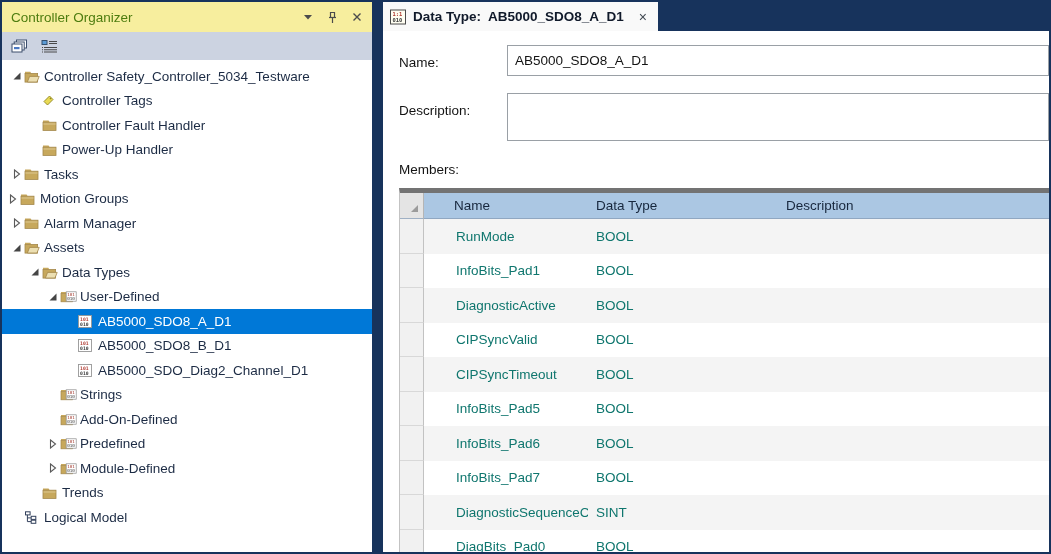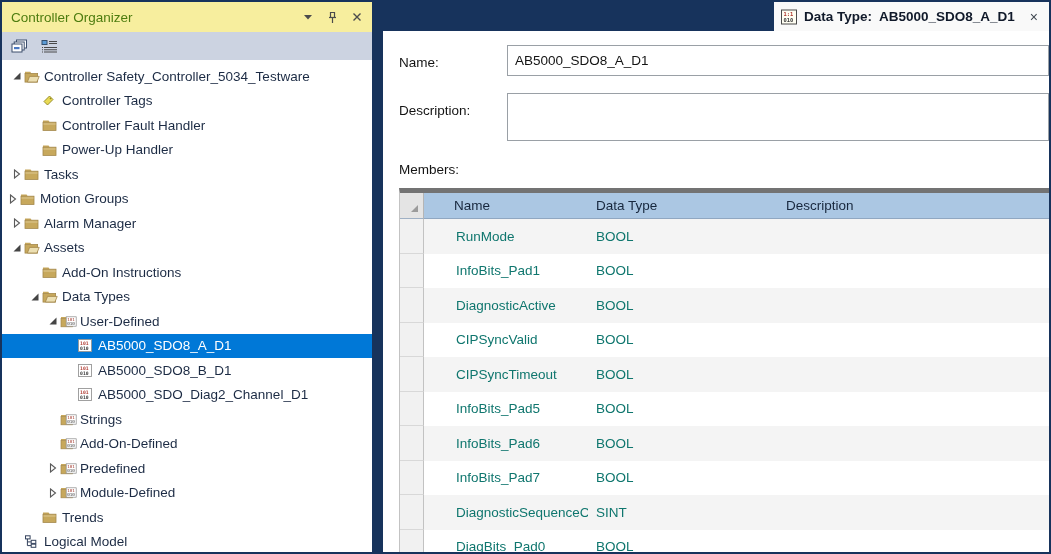--- a/index.html
+++ b/index.html
@@ -15,21 +15,21 @@
   .panel-toolbar { height:28px; background:#ccd3e1; display:flex; align-items:center; gap:10px; padding:0 7px; flex:0 0 28px; }
   .tbtn { display:inline-flex; align-items:center; justify-content:center; width:20px; height:20px; }
   .tree { flex:1; background:#fff; padding-top:4px; font-size:13.5px; color:#1c2b44; overflow:hidden; }
   .tree-row { height:24.5px; display:flex; align-items:center; white-space:nowrap; }
   .tree-row.selected { background:#0078d7; color:#ffffff; }
   .expander { width:14px; flex:0 0 14px; display:inline-flex; align-items:center; justify-content:center; }
   .iconbox { width:19px; flex:0 0 19px; display:inline-flex; align-items:center; }
   .tree-label { padding-left:1px; }
 
   
-  .tab-strip { position:absolute; left:383px; top:2px; right:2px; height:29px; display:flex;justify-content:flex-end; }
+  .tab-strip { position:absolute; left:383px; top:2px; right:2px; height:29px; display:flex; }
   .tab { display:inline-flex; align-items:center; background:#f9f9f9; padding:0 11px 0 7px; height:29px; }
   .tab-icon { margin-right:6px; display:inline-flex; }
   .tab-label { font-weight:bold; font-size:13.5px; color:#10192a; white-space:pre; }
   .tab-close { margin-left:15px; color:#3f4750; font-size:14px; line-height:14px; }
 
   .editor { position:absolute; left:383px; top:31px; right:2px; bottom:2px; background:#ffffff; font-size:13.5px; color:#141414; }
   .field-label { position:absolute; left:16px; }
   .name-label { top:24px; }
   .desc-label { top:72px; }
   .members-label { top:131px; }
@@ -203,31 +203,20 @@
           <span class="iconbox">
             <svg width="16" height="13" viewBox="0 0 16 13">
               <path d="M1 1.8 h5.3 l1.1 1.7 H1 Z" fill="#c7a85c"></path>
               <rect x="1" y="3.5" width="12.6" height="8.6" fill="#c7a85c" stroke="#a3874a" stroke-width="0.8"></rect>
               <path d="M3.4 12 L5.6 6.4 H15.2 L13 12 Z" fill="#ecdfb2" stroke="#a3874a" stroke-width="0.8"></path>
             </svg>
           </span>
           <span class="tree-label">Assets</span>
         </div>
         <div class="tree-row" style="padding-left: 26px;">
-          <span class="expander"></span>
-          <span class="iconbox">
-            <svg width="15" height="12" viewBox="0 0 15 12">
-              <path d="M1 1.6 h5.6 l1.2 1.8 H1 Z" fill="#c7a85c"></path>
-              <rect x="1" y="3.2" width="13" height="8.2" fill="#c7a85c" stroke="#a3874a" stroke-width="0.8"></rect>
-              <rect x="1.4" y="4.5" width="12.2" height="1" fill="#ddc891"></rect>
-            </svg>
-          </span>
-          <span class="tree-label">Add-On Instructions</span>
-        </div>
-        <div class="tree-row" style="padding-left: 26px;">
           <span class="expander">
             <svg width="10" height="10" viewBox="0 0 10 10">
               <polygon points="8.5,1.5 8.5,8.5 1.5,8.5" fill="#454545"></polygon>
             </svg>
           </span>
           <span class="iconbox">
             <svg width="16" height="13" viewBox="0 0 16 13">
               <path d="M1 1.8 h5.3 l1.1 1.7 H1 Z" fill="#c7a85c"></path>
               <rect x="1" y="3.5" width="12.6" height="8.6" fill="#c7a85c" stroke="#a3874a" stroke-width="0.8"></rect>
               <path d="M3.4 12 L5.6 6.4 H15.2 L13 12 Z" fill="#ecdfb2" stroke="#a3874a" stroke-width="0.8"></path>

